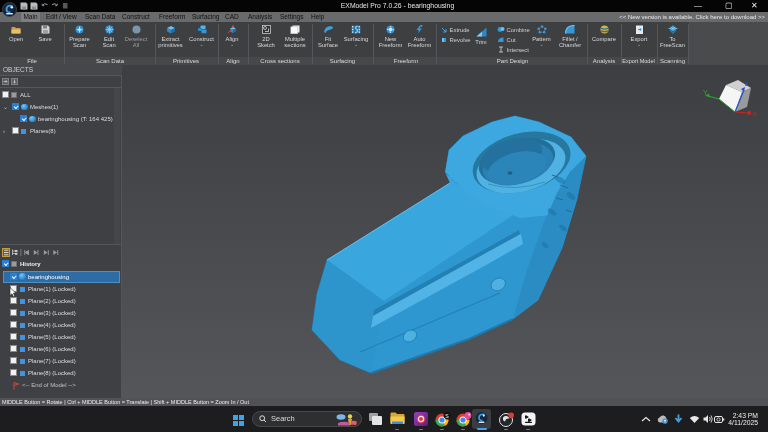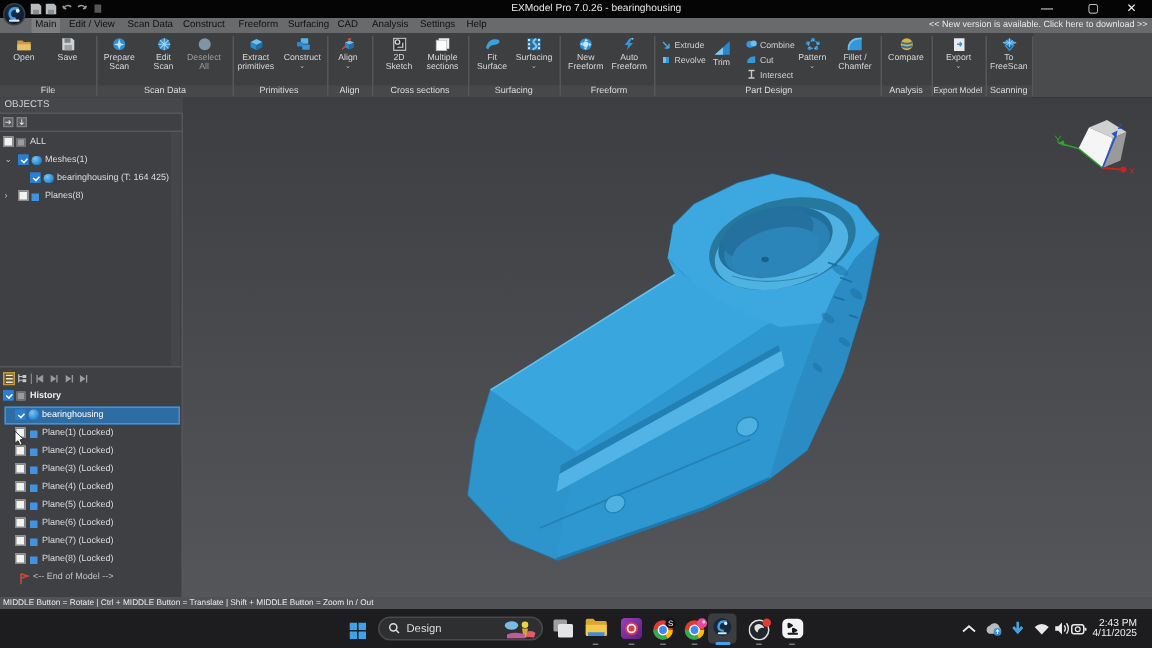--- a/index.html
+++ b/index.html
@@ -443,21 +443,21 @@
       <rect x="6" y="0" width="5" height="5" fill="#3ca3e8"></rect>
       <rect x="0" y="6" width="5" height="5" fill="#3ca3e8"></rect>
       <rect x="6" y="6" width="5" height="5" fill="#3ca3e8"></rect>
     </svg>
 
   <div class="abs" style="left:252px;top:5px;width:110px;height:16px;border-radius:8px;background:#2e2f31;border:1px solid #48494b;box-sizing:border-box;"></div>
   <svg class="abs" style="left:259px;top:9px;" width="8" height="8">
       <circle cx="3.2" cy="3.2" r="2.4" fill="none" stroke="#dedede" stroke-width="1"></circle>
       <path d="M5 5 L7 7" stroke="#dedede" stroke-width="1"></path>
     </svg>
-  <div class="abs" style="left:271px;top:8.5px;color:#dcdcdc;font-size:7.5px;">Design</div>
+  <div class="abs" style="left:271px;top:8.5px;color:#dcdcdc;font-size:7.5px;">Search</div>
 
   <svg class="abs" style="left:336px;top:7px;" width="22" height="13">
     <ellipse cx="5" cy="4" rx="4.5" ry="2.8" fill="#7ab8e8"></ellipse>
     <circle cx="14" cy="3.5" r="2.2" fill="#e8d24a"></circle>
     <path d="M12 6 L16 6 L15 12 L13 12 Z" fill="#d8a23a"></path>
     <path d="M2 10 Q8 7.5 14 10 L14 12.5 L2 12.5 Z" fill="#c05a9a"></path>
     <path d="M15.5 8 Q19 7 21 9 L20 12 L15 11.5Z" fill="#e85a6a"></path>
   </svg>
 
   <svg class="abs" style="left:368px;top:6px;" width="15" height="14">

